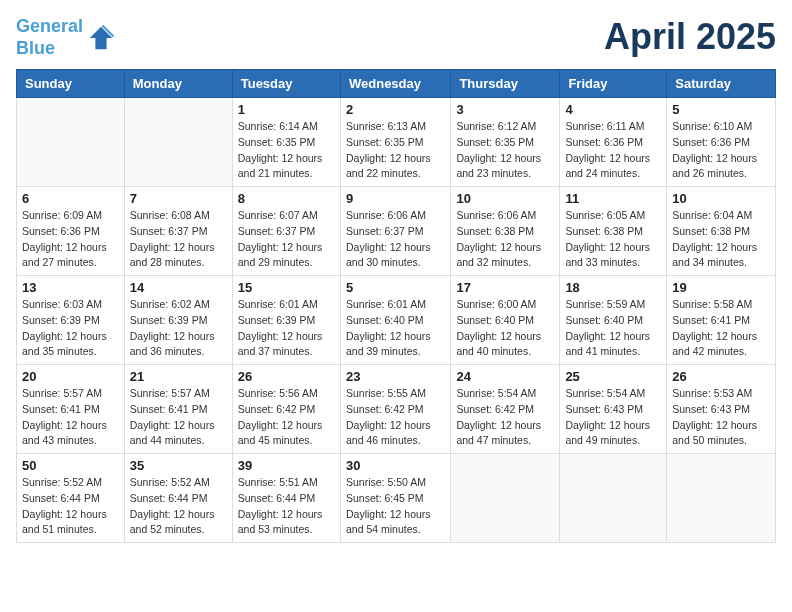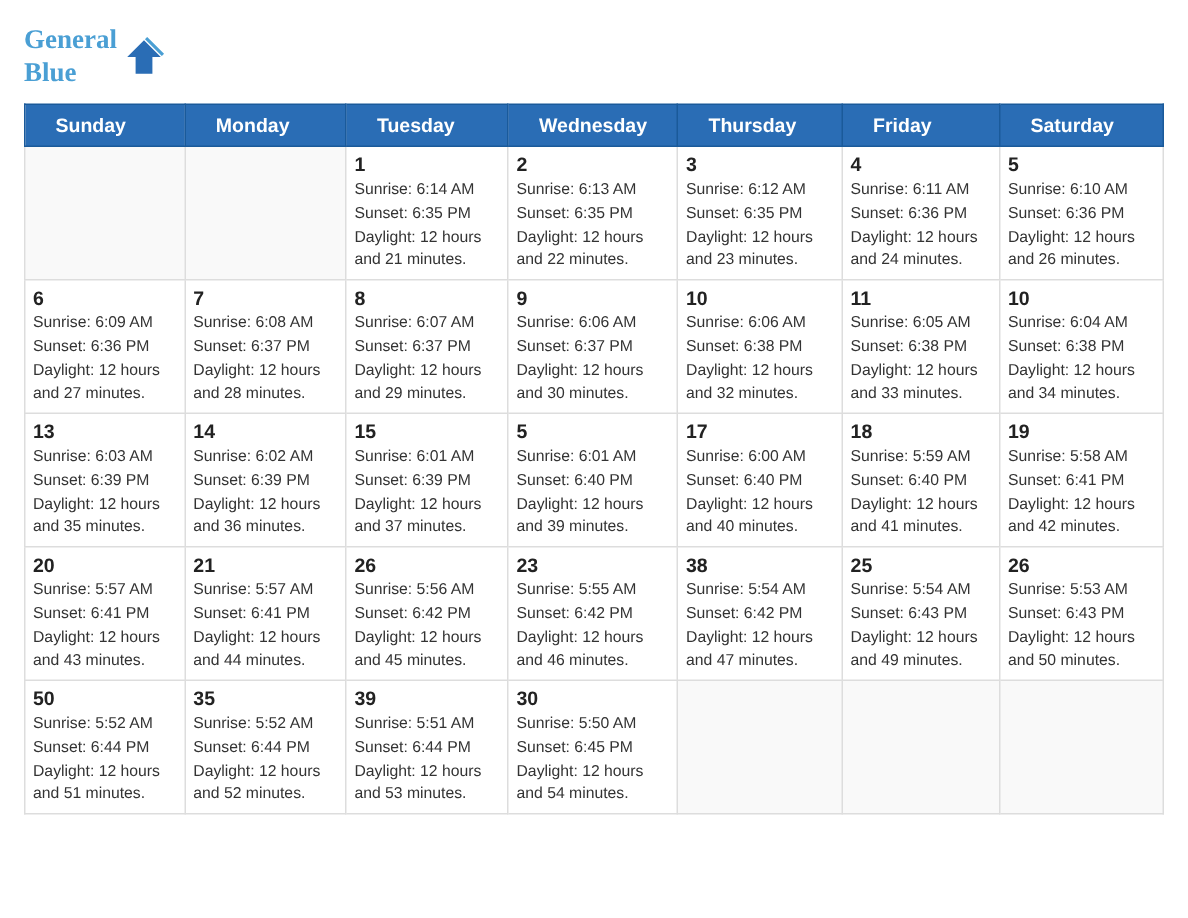--- a/index.html
+++ b/index.html
@@ -12,21 +12,20 @@
     }
     .header-area {
       display: flex;
       justify-content: space-between;
       align-items: flex-start;
       margin-bottom: 10px;
     }
     .logo {
       display: flex;
       align-items: flex-start;
-      font-family: Liberation Serif, serif;
     }
     .logo-text {
       font-size: 18px;
       font-weight: bold;
       color: #1a3a5c;
       line-height: 1.2;
     }
     .logo-text span {
       color: #4a9fd4;
     }
@@ -49,21 +48,21 @@
     }
     .calendar {
       width: 100%;
       border-collapse: collapse;
       border: 1px solid #ccc;
     }
     .calendar th {
       background-color: #2a6db5;
       color: #fff;
       font-size: 13px;
-      padding: 6px 20px;
+      padding: 6px 8px;
       text-align: left;
       border: 1px solid #1a5a9a;
     }
     .calendar td {
       vertical-align: top;
       border: 1px solid #ddd;
       padding: 4px 5px;
       font-size: 10.5px;
       color: #333;
       width: 113px;
@@ -100,20 +99,21 @@
           <span>General</span><br><span style="color:#4a9fd4;">Blue</span>
         </div>
         <svg class="logo-icon" viewBox="0 0 40 40">
           <polygon points="20,4 36,20 28,20 28,36 12,36 12,20 4,20" fill="#2a6db5"></polygon>
           <polygon points="22,2 38,18" fill="#4a9fd4" stroke="#4a9fd4" stroke-width="3"></polygon>
         </svg>
       </div>
     </div>
   </div>
   <div class="title-block">
+    <div class="main-title">April 2025</div>
   </div>
 </div>
 
 <table class="calendar">
   <thead>
     <tr>
     <th>Sunday</th>
         <th>Monday</th>
         <th>Tuesday</th>
         <th>Wednesday</th>
@@ -218,21 +218,21 @@
         </td>
         <td>
           <span class="day-number">26</span>
           <div class="day-info">Sunrise: 5:56 AM<br>Sunset: 6:42 PM<br>Daylight: 12 hours and 45 minutes.</div>
         </td>
         <td>
           <span class="day-number">23</span>
           <div class="day-info">Sunrise: 5:55 AM<br>Sunset: 6:42 PM<br>Daylight: 12 hours and 46 minutes.</div>
         </td>
         <td>
-          <span class="day-number">38</span>
+          <span class="day-number">24</span>
           <div class="day-info">Sunrise: 5:54 AM<br>Sunset: 6:42 PM<br>Daylight: 12 hours and 47 minutes.</div>
         </td>
         <td>
           <span class="day-number">25</span>
           <div class="day-info">Sunrise: 5:54 AM<br>Sunset: 6:43 PM<br>Daylight: 12 hours and 49 minutes.</div>
         </td>
         <td>
           <span class="day-number">26</span>
           <div class="day-info">Sunrise: 5:53 AM<br>Sunset: 6:43 PM<br>Daylight: 12 hours and 50 minutes.</div>
         </td>

